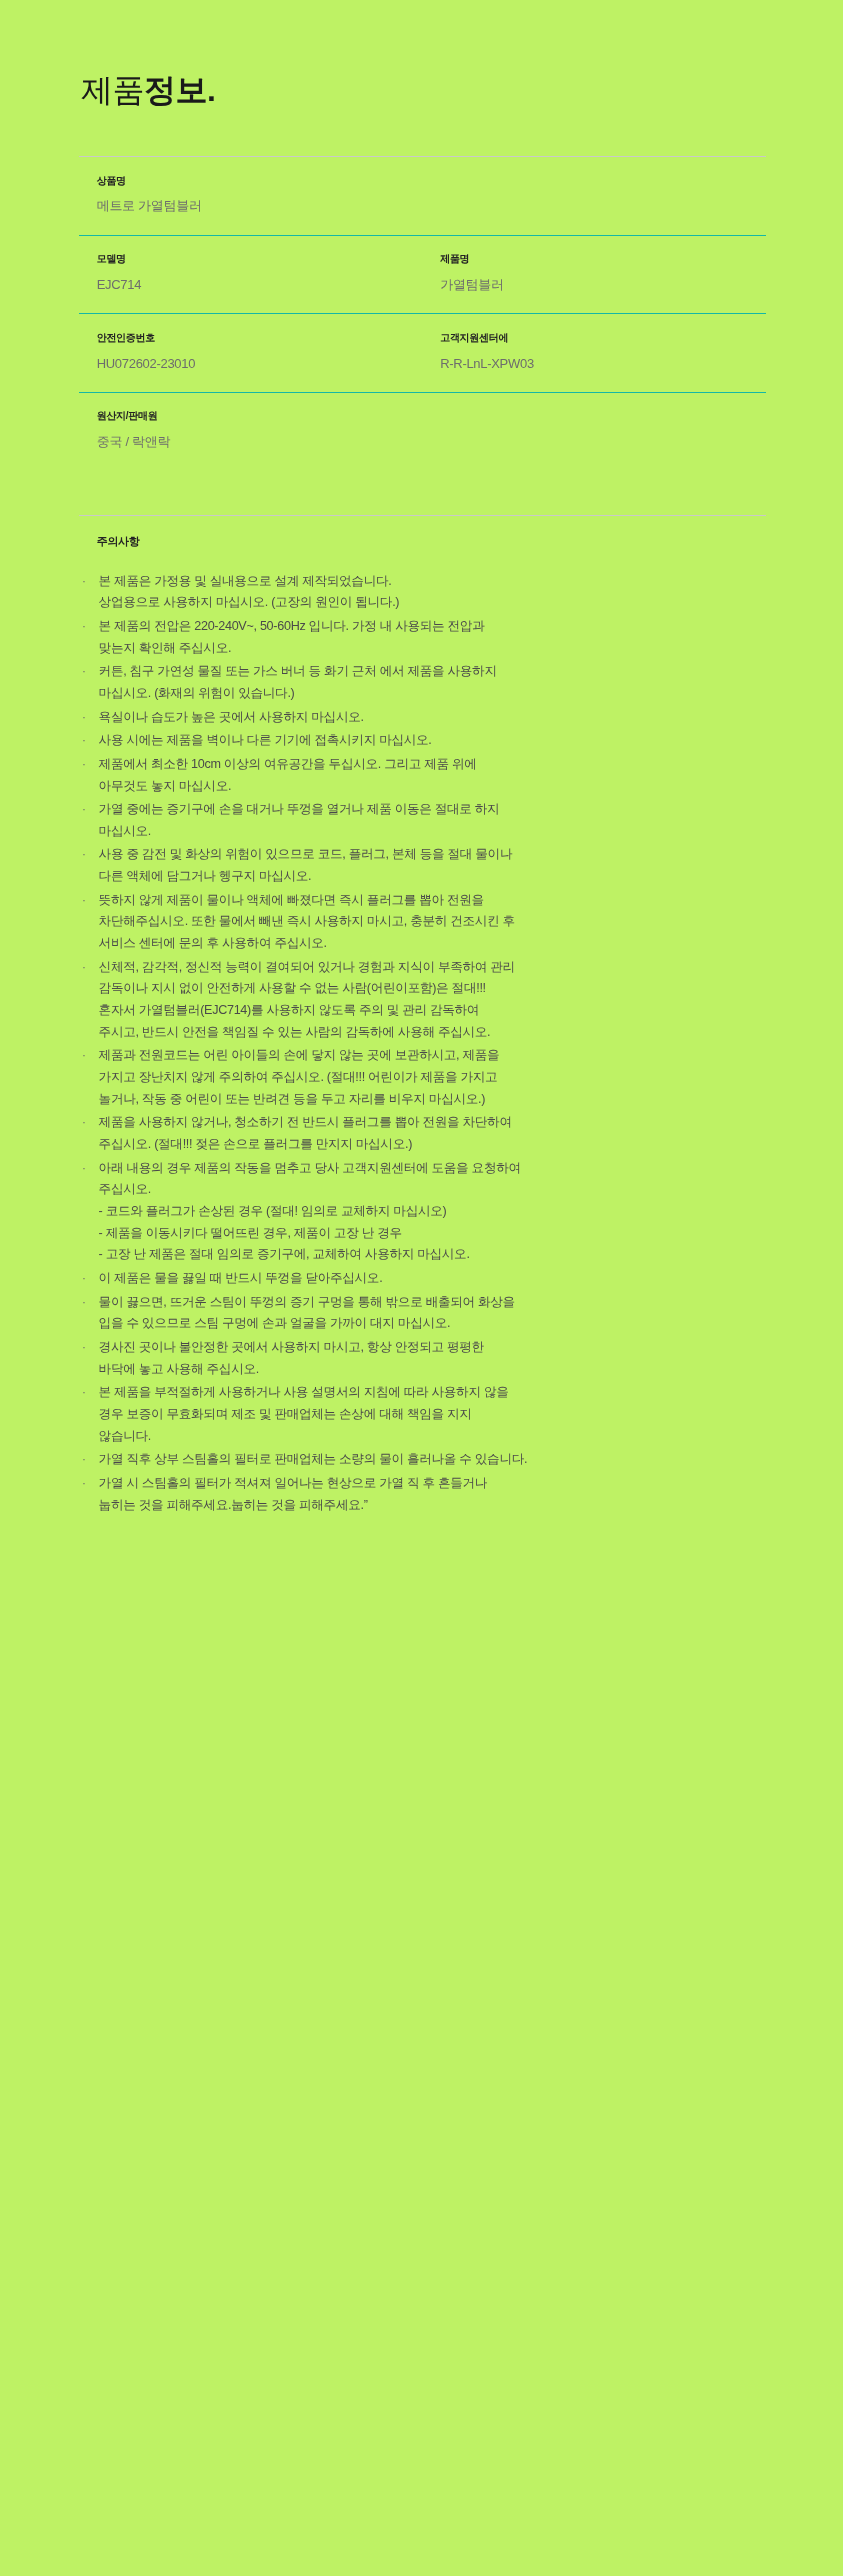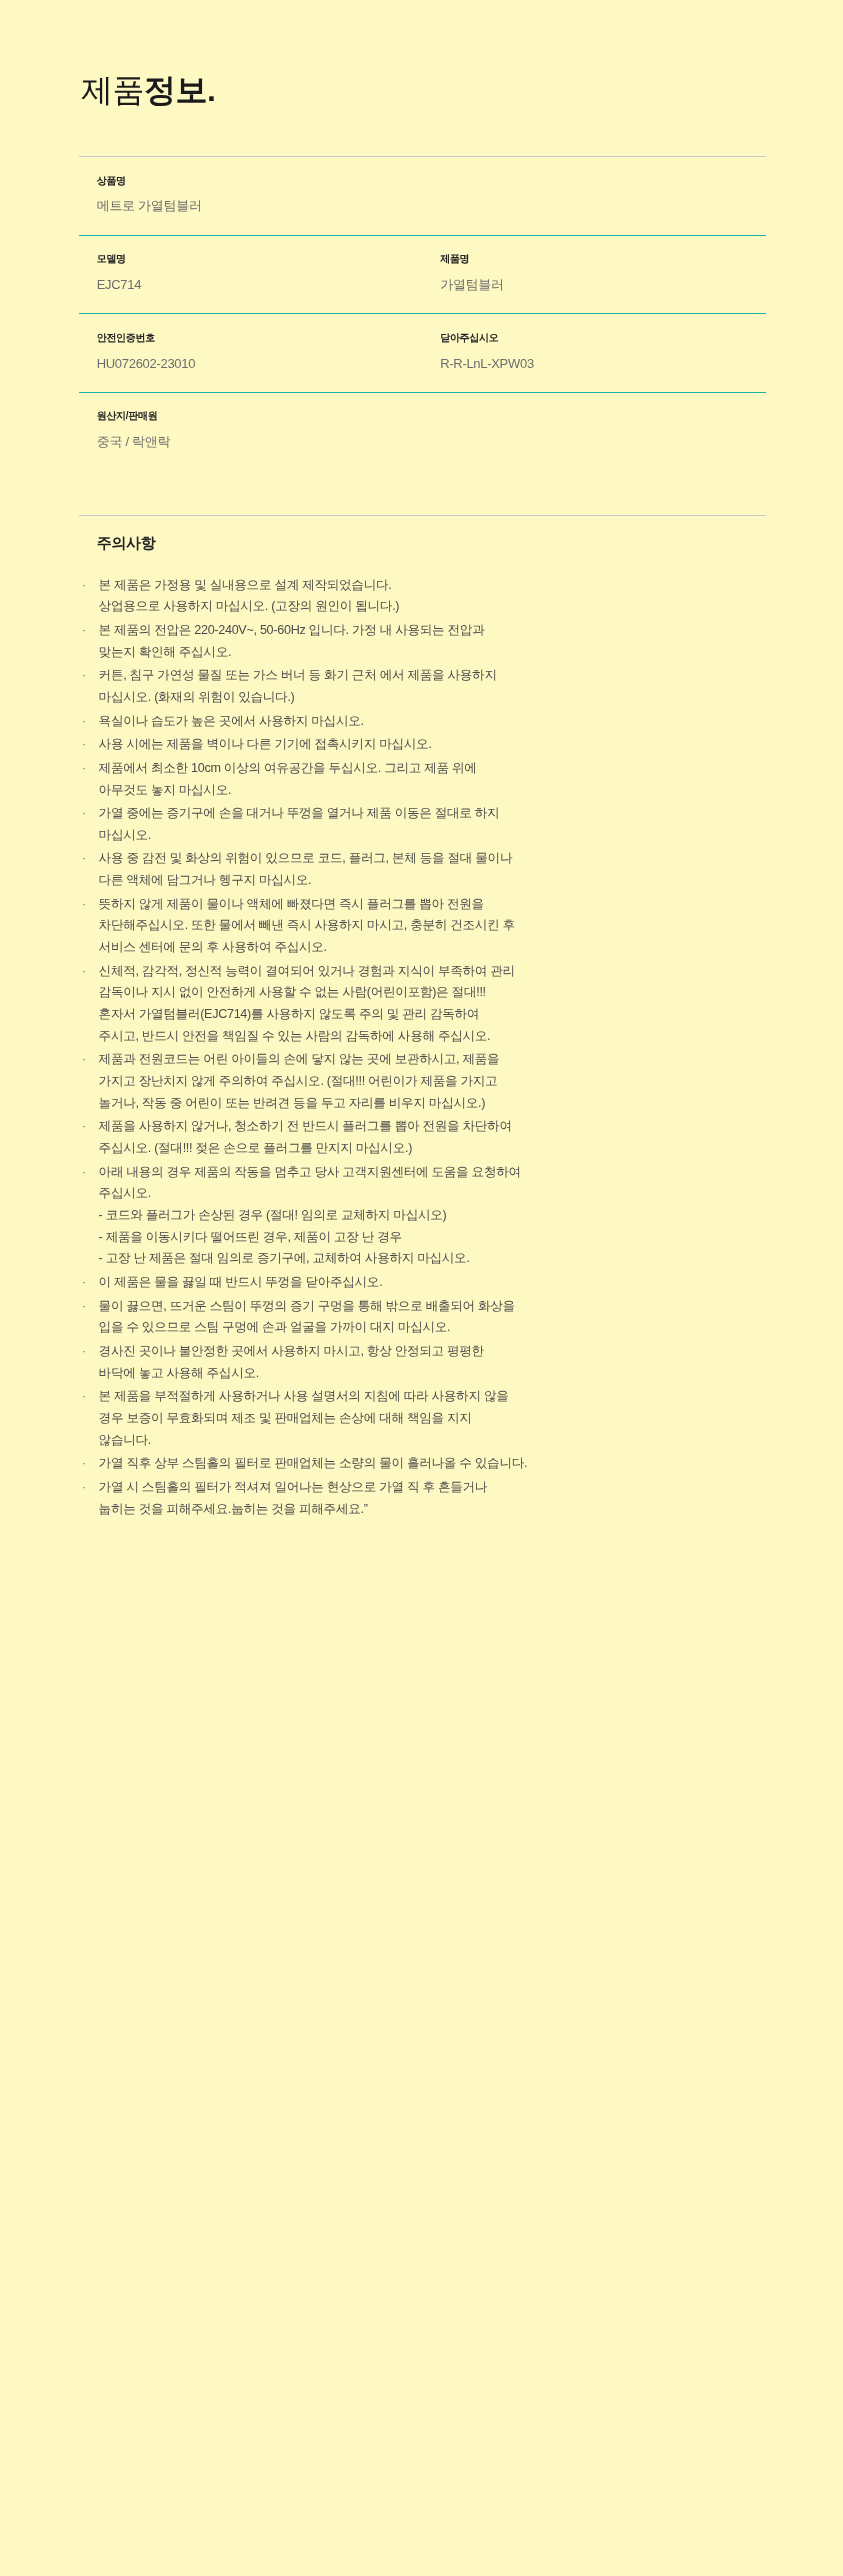--- a/index.html
+++ b/index.html
@@ -11,21 +11,21 @@
     width: 844px;
     font-family: "Liberation Sans", sans-serif;
     color: #3c3c3c;
     -webkit-font-smoothing: antialiased;
   }
   .page {
     width: 844px;
     min-height: 2576px;
     box-sizing: border-box;
     padding: 69px 79px 39px 79px;
-    background: #fef9c3;
+    background: #bef264;
   }
   .title {
     font-size: 32px;
     letter-spacing: -0.5px;
     color: #1a1a1a;
     margin: 0 0 43px 2px;
     font-weight: 400;
   }
   .title .strong {
     font-weight: 700;
@@ -67,21 +67,21 @@
     padding-left: 17.7px;
   }
 
   .notice-wrap {
     width: 687px;
     margin-top: 45px;
     border-top: 1px solid #c9c9c9;
     padding-top: 17.7px;
   }
   .notice-title {
-    font-size: 15px;
+    font-size: 11px;
     font-weight: 700;
     color: #232323;
     letter-spacing: -0.3px;
     padding-left: 17.7px;
     margin-bottom: 21.6px;
   }
   .notice-list {
     list-style: none;
     margin: 0;
     padding: 0;
@@ -141,21 +141,21 @@
       </tr>
       <tr class="spec-row">
         <td class="spec-cell">
           <div class="spec-inner">
             <div class="spec-label">안전인증번호</div>
             <div class="spec-value">HU072602-23010</div>
           </div>
         </td>
         <td class="spec-cell">
           <div class="spec-inner">
-            <div class="spec-label">닫아주십시오</div>
+            <div class="spec-label">고객지원센터에</div>
             <div class="spec-value">R-R-LnL-XPW03</div>
           </div>
         </td>
       </tr>
       <tr class="spec-row">
         <td class="spec-cell wide" colspan="2">
           <div class="spec-inner">
             <div class="spec-label">원산지/판매원</div>
             <div class="spec-value">중국 / 락앤락</div>
           </div>

